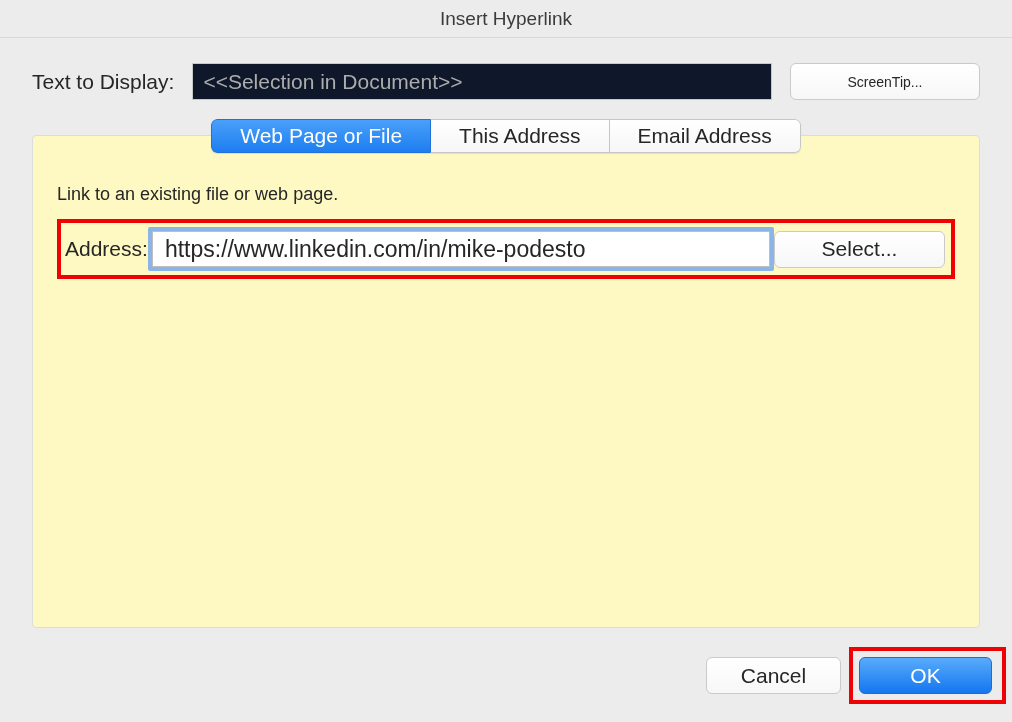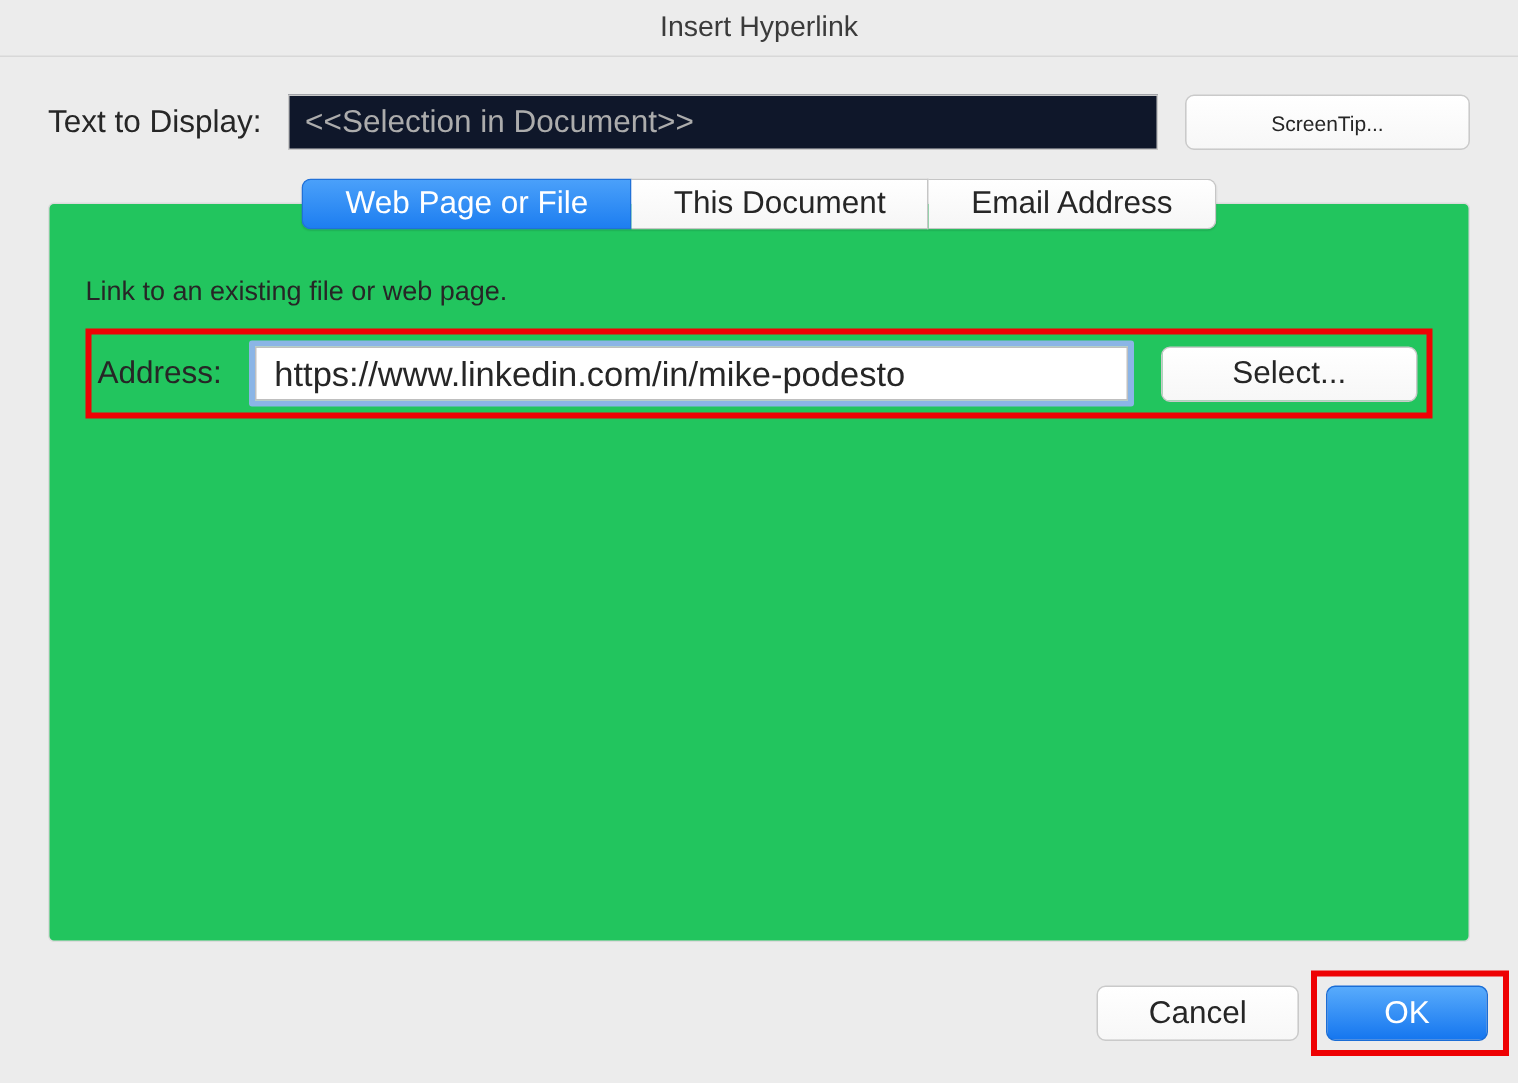--- a/index.html
+++ b/index.html
@@ -75,21 +75,21 @@
     border: 1px solid #cacaca;
     border-radius: 6px;
     font-size: 14px;
     color: #262626;
     cursor: pointer;
   }
   
   .main-panel {
     border: 1px solid #dcdcdc;
     border-radius: 4px;
-    background: #22c55e;
+    background: #fef9c3;
     position: relative;
     height: 493px;
   }
   
   .tab-group {
     display: flex;
     justify-content: center;
     position: relative;
     top: -17px;
   }
@@ -140,21 +140,21 @@
   
   .instruction-text {
     font-size: 18px;
     color: #262626;
     margin-bottom: 14px;
   }
   
   .address-row {
     display: flex;
     align-items: center;
-    gap: 18px;
+    gap: 0;
     padding: 4px 2px;
     border: 4px solid #ee0204;
   }
   
   .address-label {
     font-size: 21px;
     color: #262626;
     margin-left: 2px;
   }
   
@@ -208,21 +208,21 @@
     color: #262626;
     cursor: pointer;
   }
   
   .ok-wrap {
     border: 4px solid #ee0204;
     padding: 6px 10px 6px 6px;
   }
   
   .ok-btn {
-    width: 108px;
+    width: 133px;
     height: 37px;
     background: linear-gradient(to bottom, #58abfc, #1576ef);
     border: 1px solid #1a6dd6;
     border-radius: 6px;
     font-size: 21px;
     color: #fff;
     cursor: pointer;
   }
 </style>
 </head>
@@ -239,21 +239,21 @@
     <div class="text-display-row">
       <span class="text-display-label">Text to Display:</span>
       <input type="text" class="text-display-input" placeholder="&lt;&lt;Selection in Document&gt;&gt;" style="">
       <button class="screentip-btn">ScreenTip...</button>
     </div>
 
     <div class="main-panel">
       <div class="tab-group">
         <div class="tab-segment">
           <div class="tab active">Web Page or File</div>
-          <div class="tab">This Document</div>
+          <div class="tab">This Address</div>
           <div class="tab">Email Address</div>
         </div>
       </div>
 
       <div class="panel-body">
         <div class="instruction-text">Link to an existing file or web page.</div>
 
         <div class="address-row">
           <span class="address-label">Address:</span>
           <div class="address-input-wrap">

